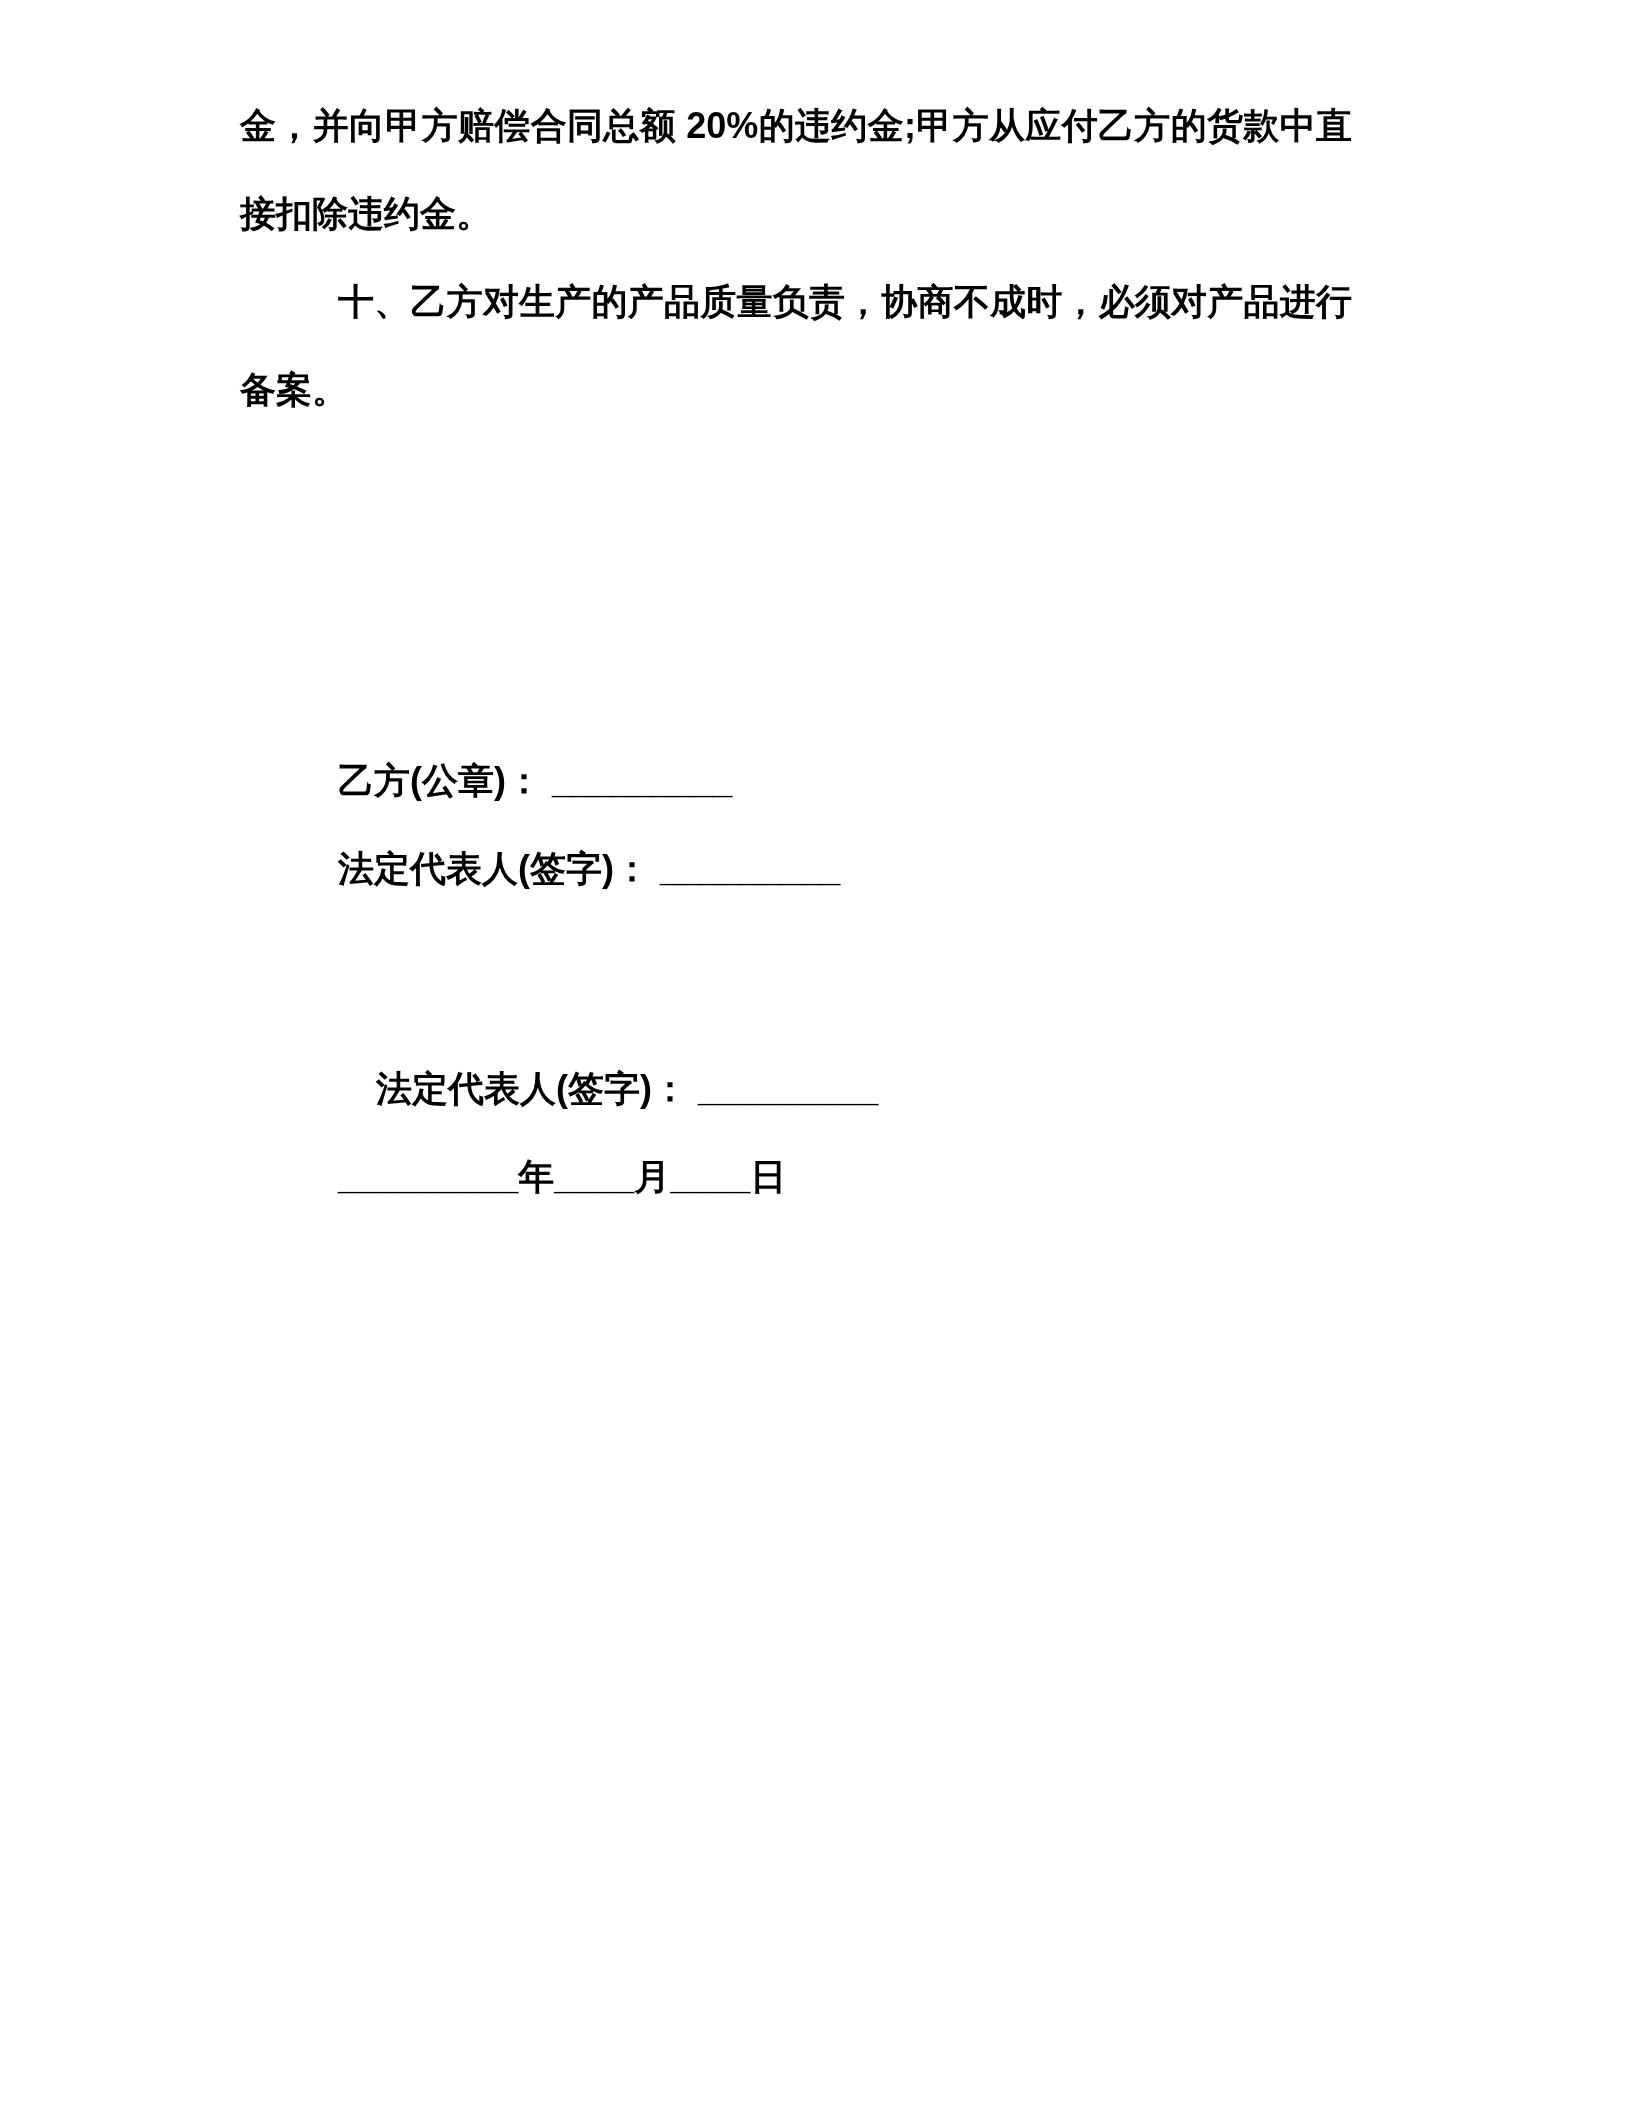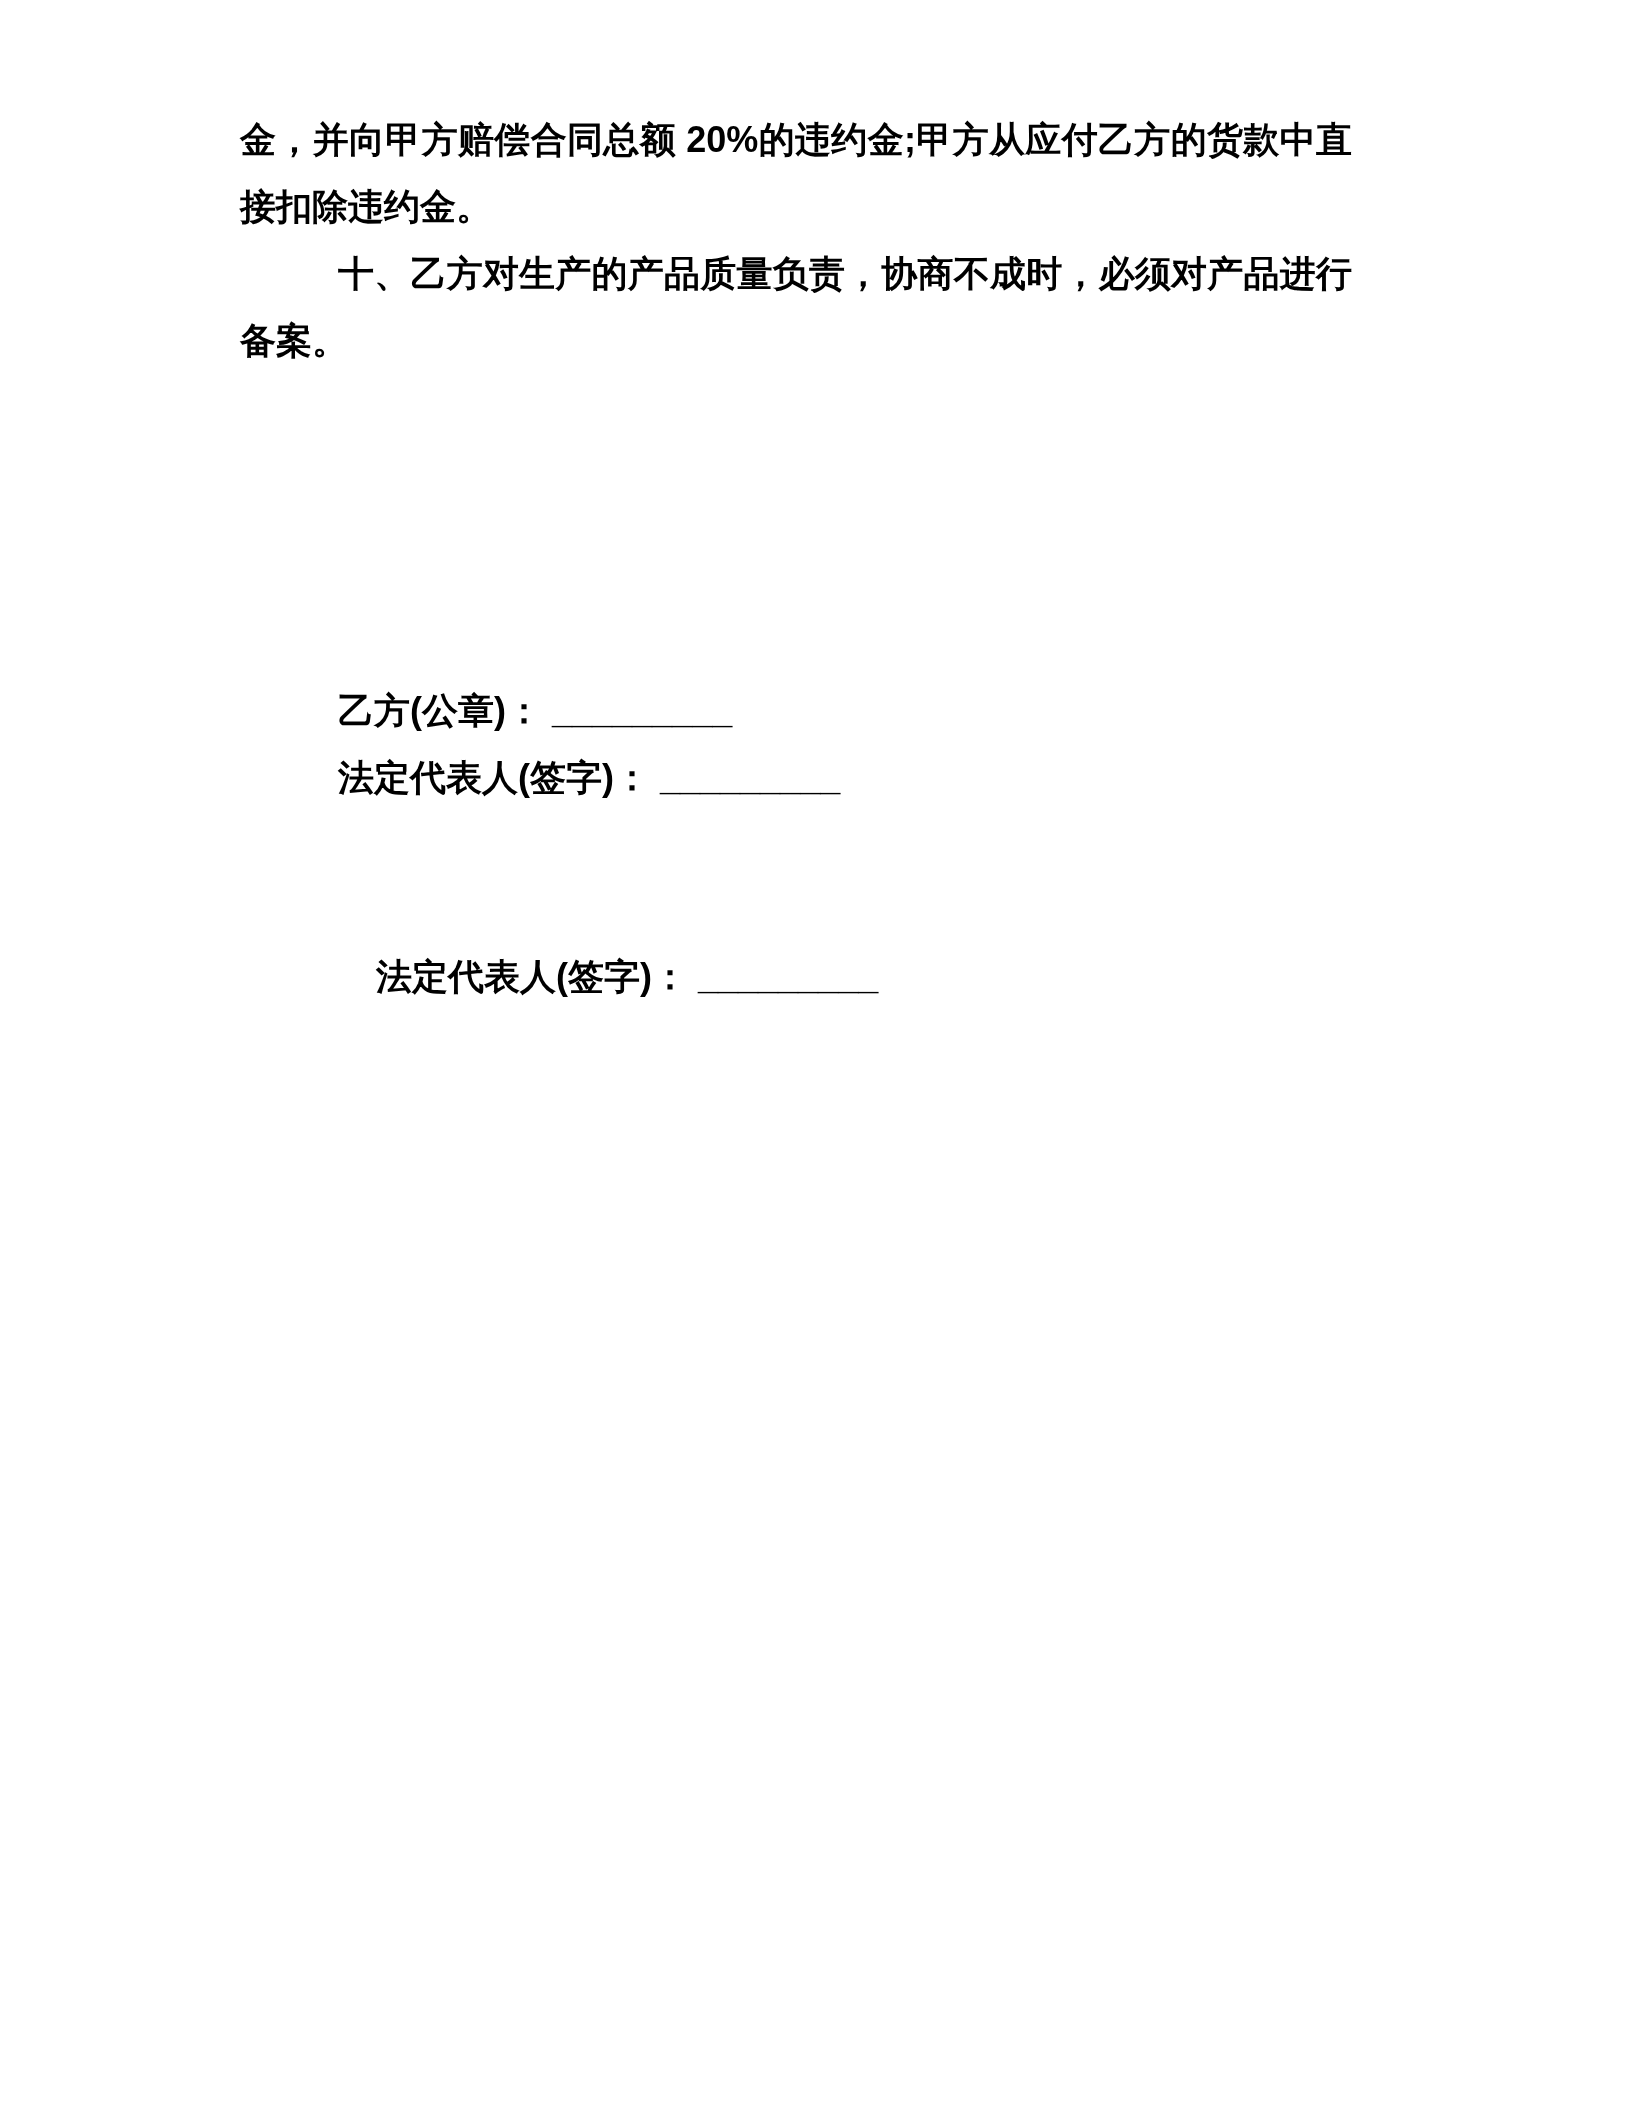--- a/index.html
+++ b/index.html
@@ -11,24 +11,24 @@
     width: 1632px;
     height: 2112px;
     position: relative;
     overflow: hidden;
   }
   .page {
     box-sizing: border-box;
     width: 1632px;
     height: 2112px;
     background: #ffffff;
-    padding: 106px 280px 0 240px;
+    padding: 82px 280px 0 240px;
     font-family: "Liberation Sans", "DejaVu Sans", sans-serif;
     font-size: 36px;
-    line-height: 67px;
+    line-height: 88px;
     font-weight: 700;
     color: #000000;
   }
   .para {
     margin: 0;
     padding: 0;
     text-align: justify;
     text-align-last: left;
     overflow-wrap: break-word;
     max-width: 1112px;
@@ -60,14 +60,15 @@
   <div class="spacer-large"></div>
 
   <p class="para indent-2">乙方(公章)： _________</p>
 
   <p class="para indent-2">法定代表人(签字)： _________</p>
 
   <div class="spacer-small"></div>
 
   <p class="para indent-3">法定代表人(签字)： _________</p>
 
+  <p class="para indent-2">_________年____月____日</p>
 
 </div>
 
 </body></html>

